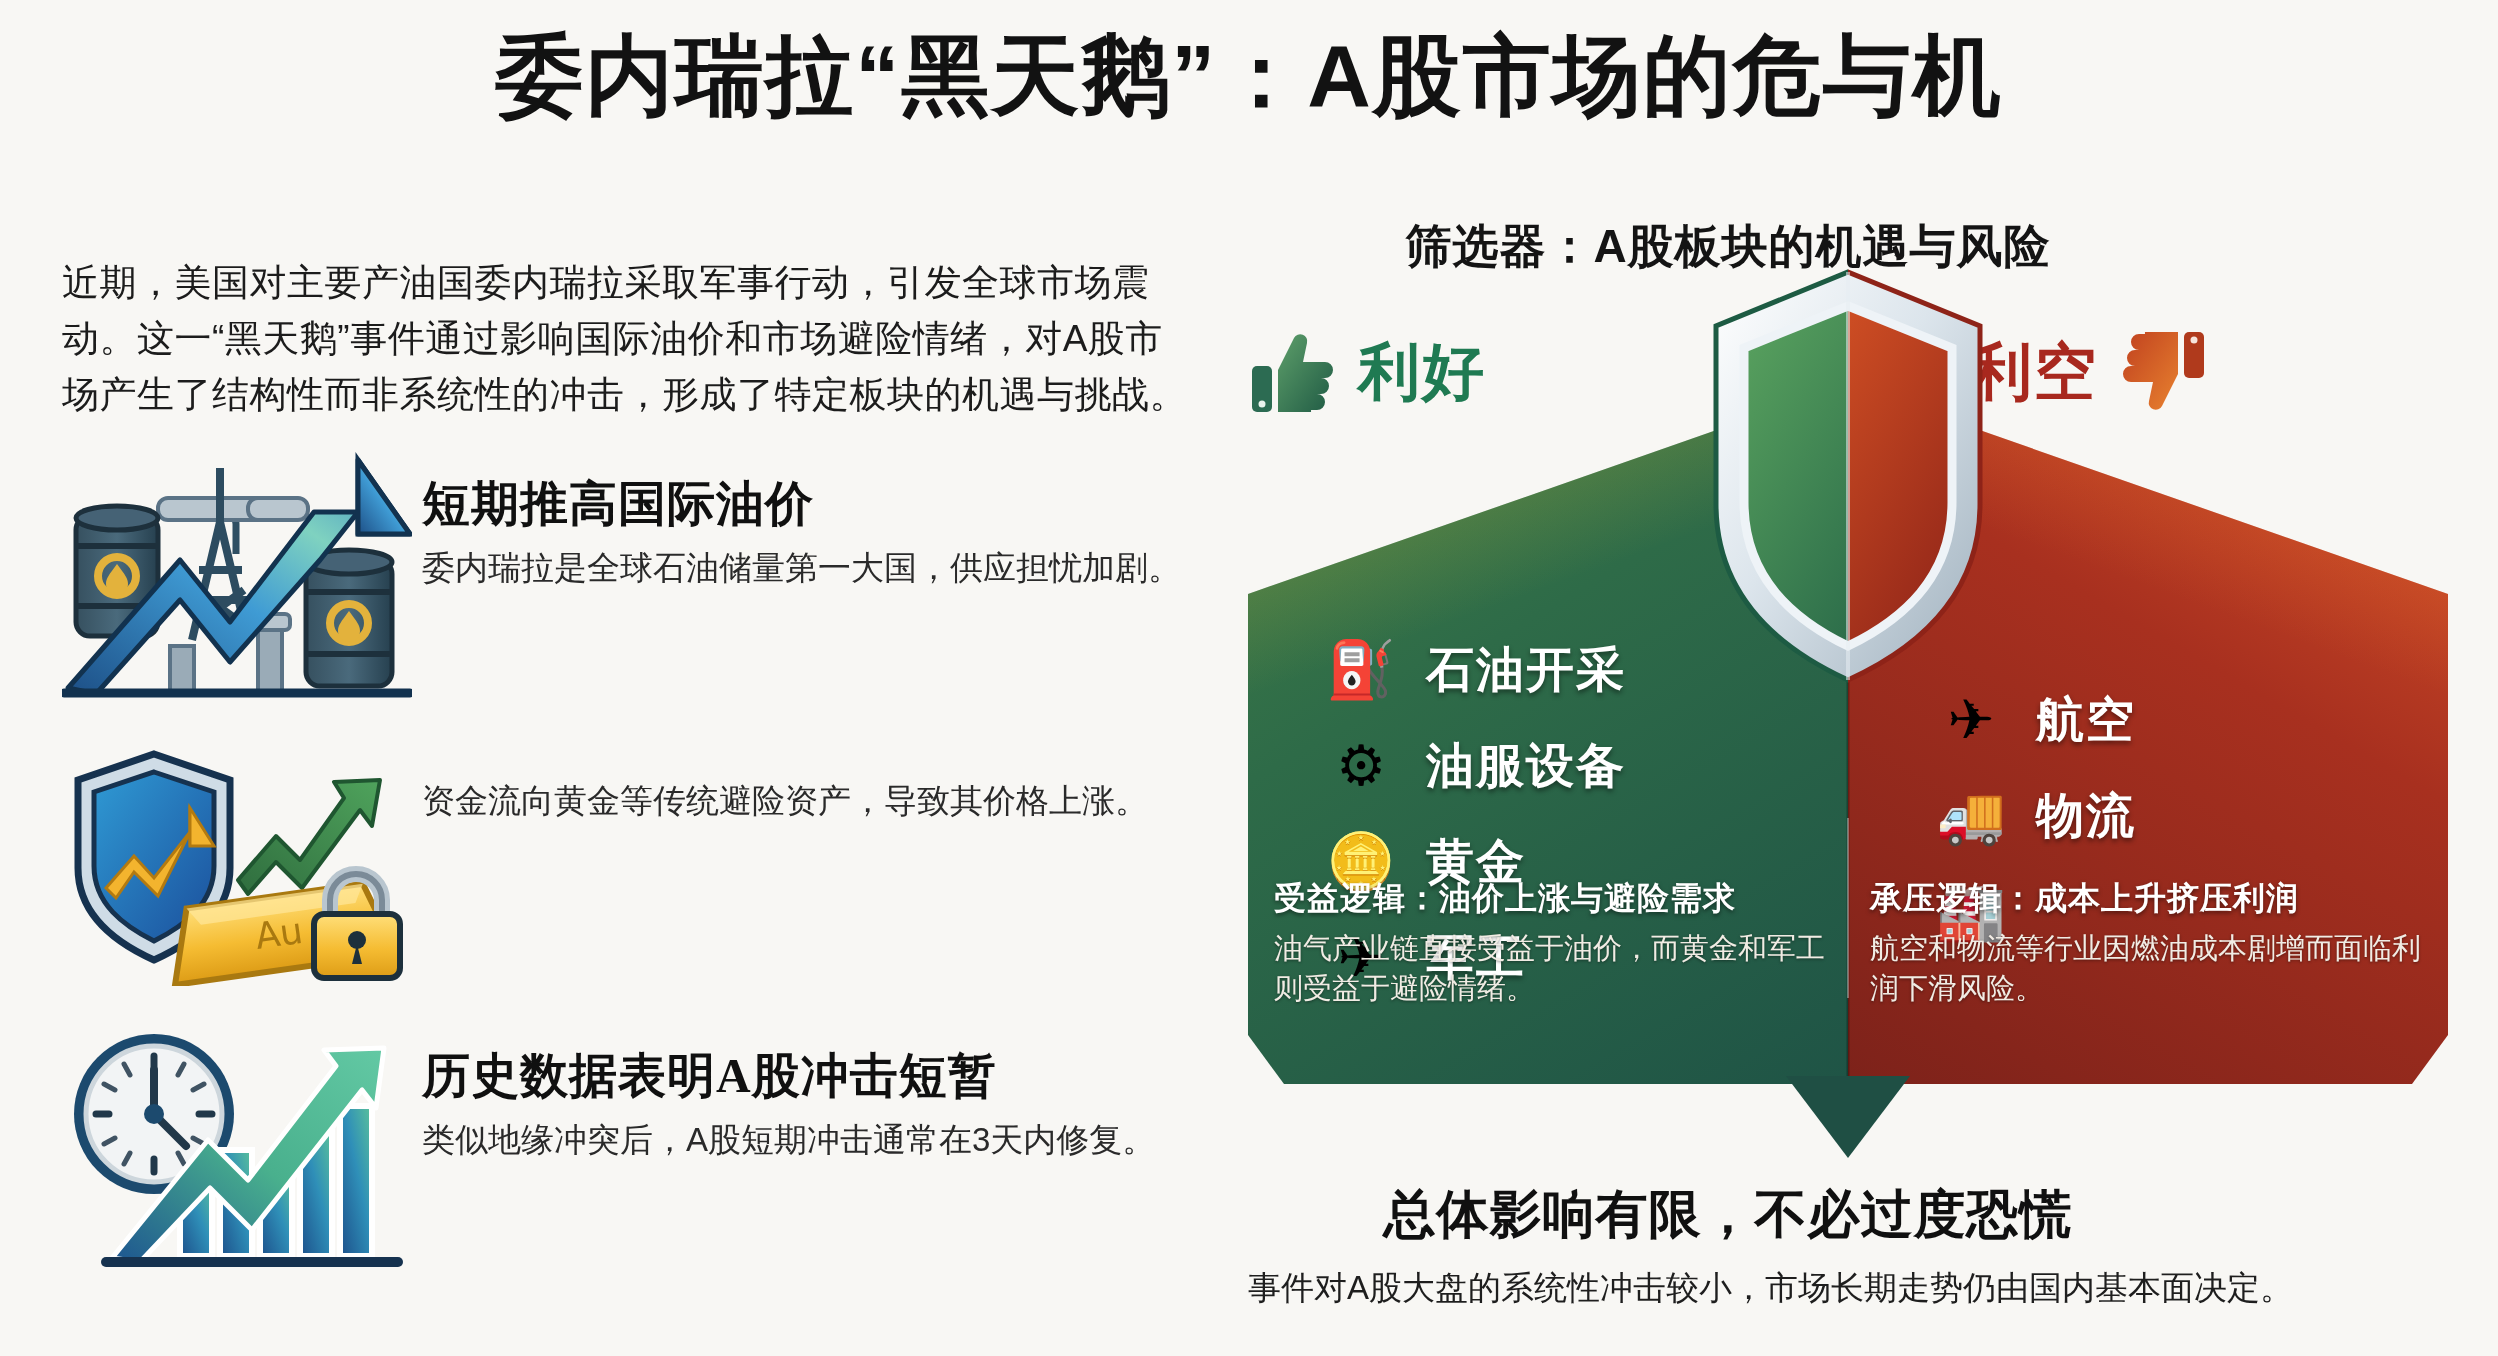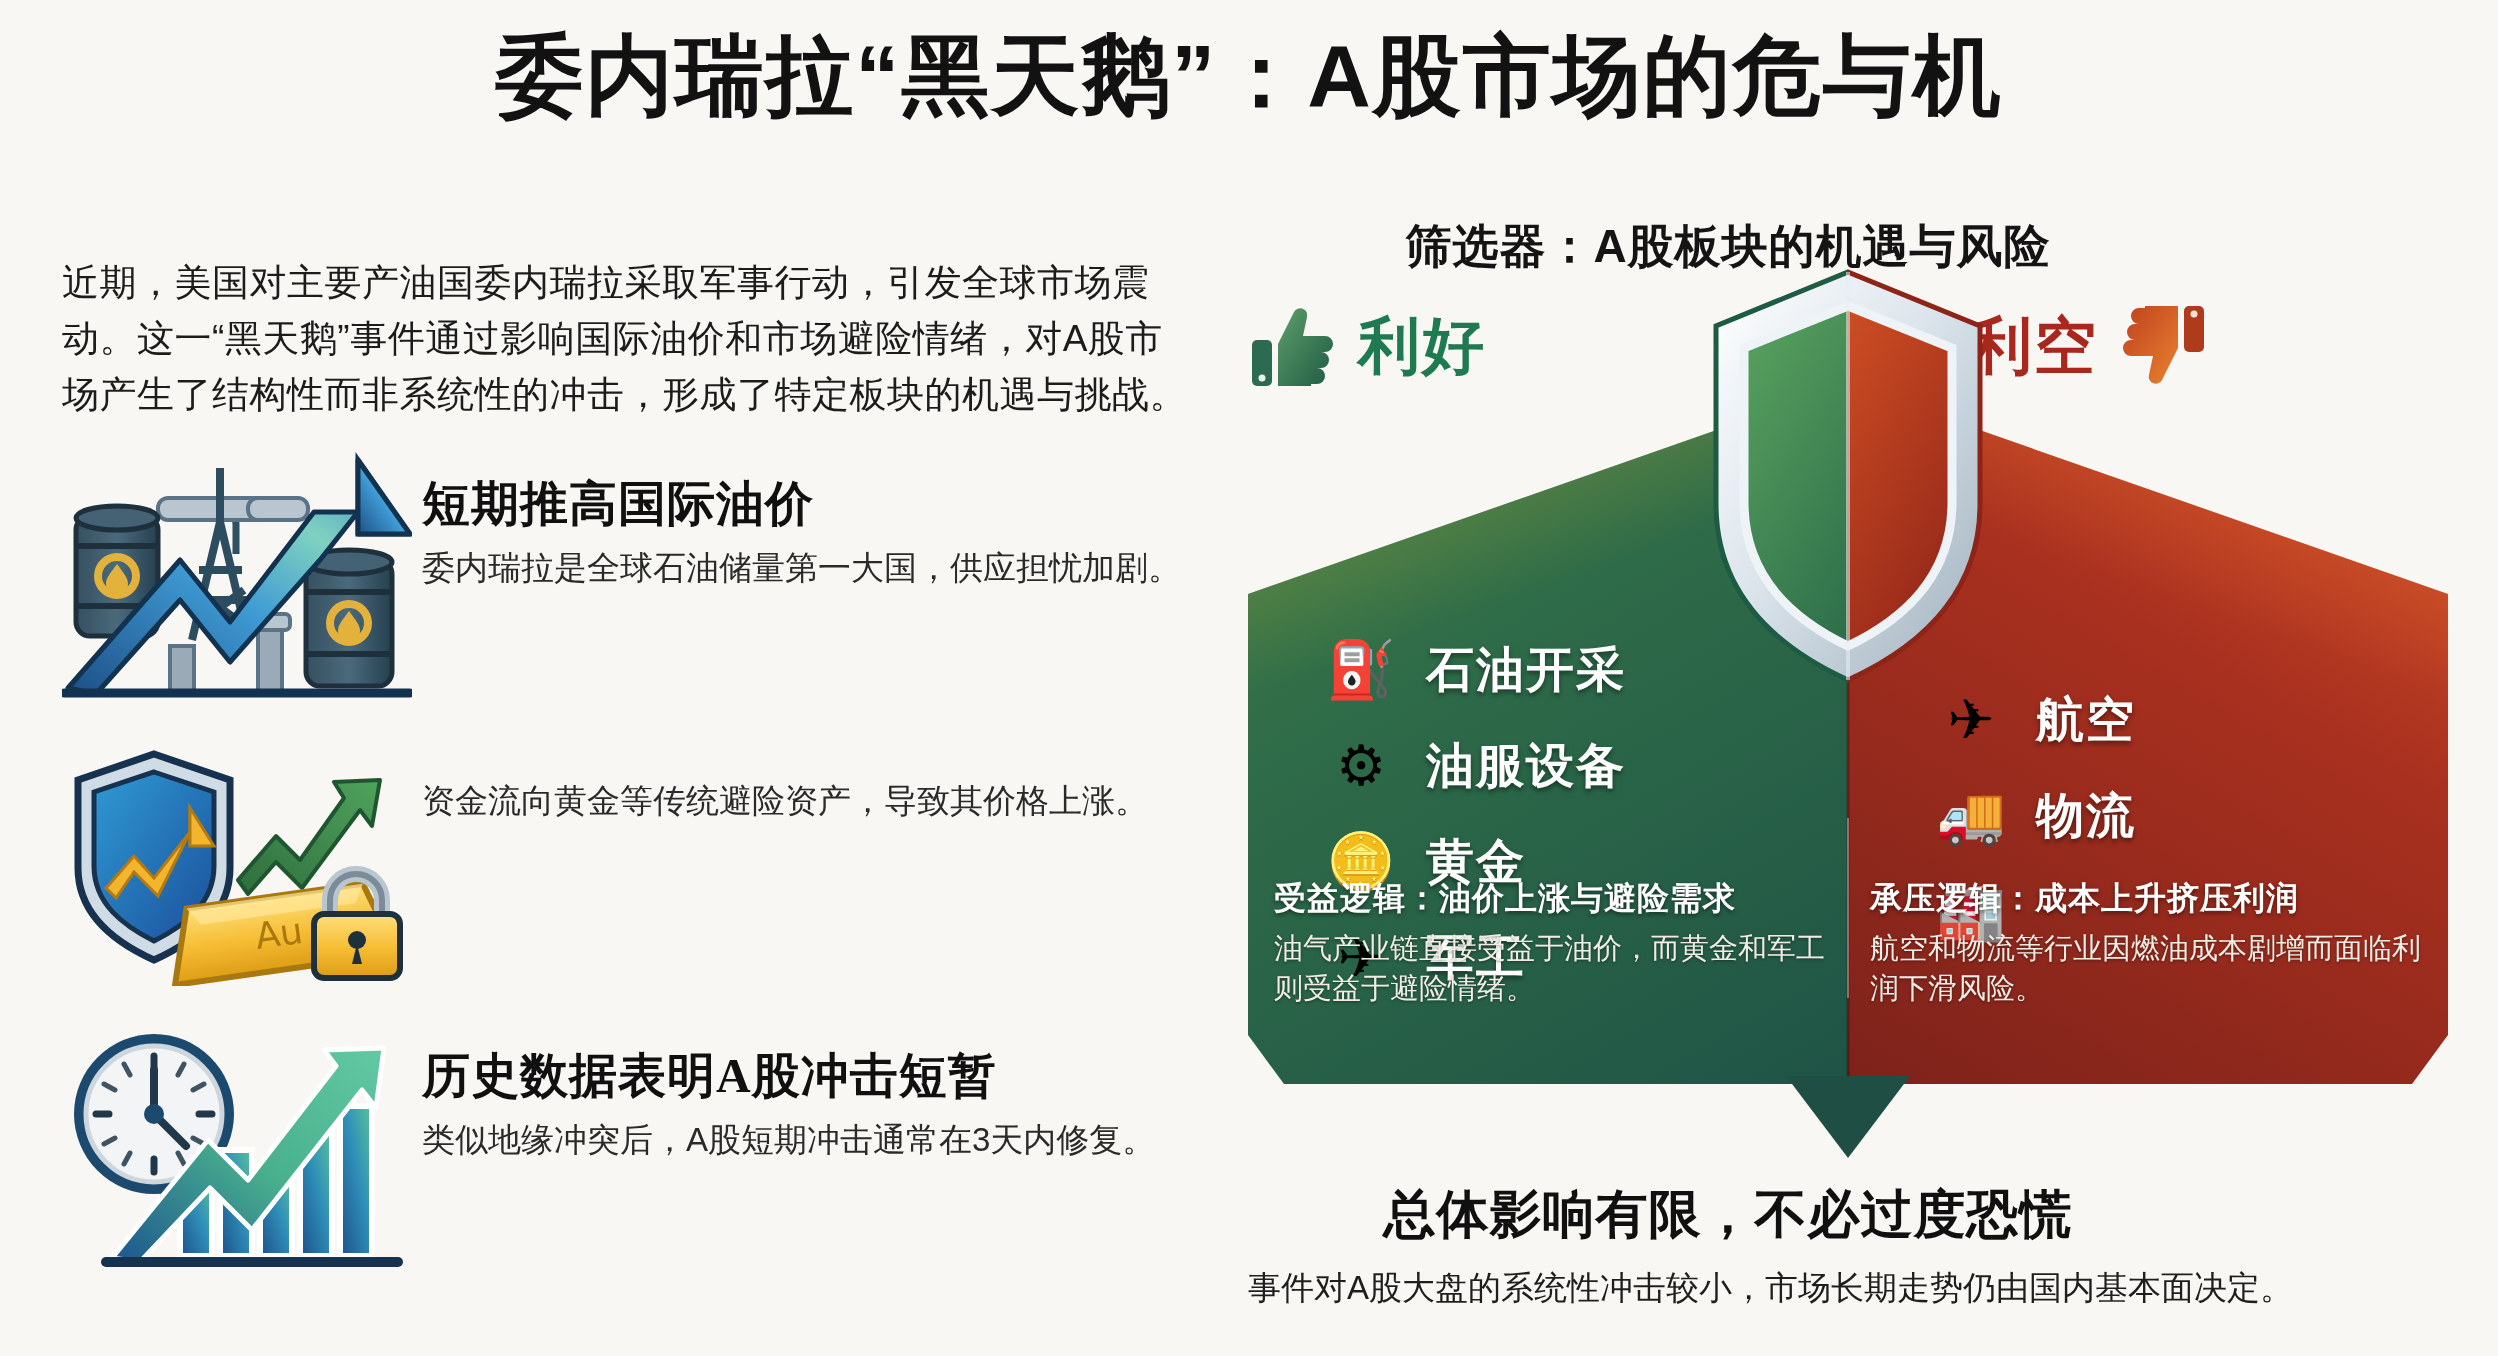--- a/index.html
+++ b/index.html
@@ -48,21 +48,21 @@
   
   #right-col { position: absolute; left: 1248px; top: 216px; width: 960px; }
   .panel-heading {
     text-align: center;
     font-size: 46px; font-weight: 900; color: #141414; letter-spacing: 1px;
     white-space: nowrap;
   }
 
   .verdict-row {
     position: relative; height: 118px; margin-top: 22px;
-    display: flex; align-items: flex-start; justify-content: space-between;
+    display: flex; align-items: flex-end; justify-content: space-between;
   }
   .verdict { display: flex; align-items: center; gap: 18px; }
   .verdict-label { font-size: 62px; font-weight: 900; letter-spacing: 2px; }
   .verdict.good .verdict-label { color: #1f7a52; }
   .verdict.bad  .verdict-label { color: #a8281e; }
 
   
   .thumb { width: 92px; height: 92px; }
 
   

